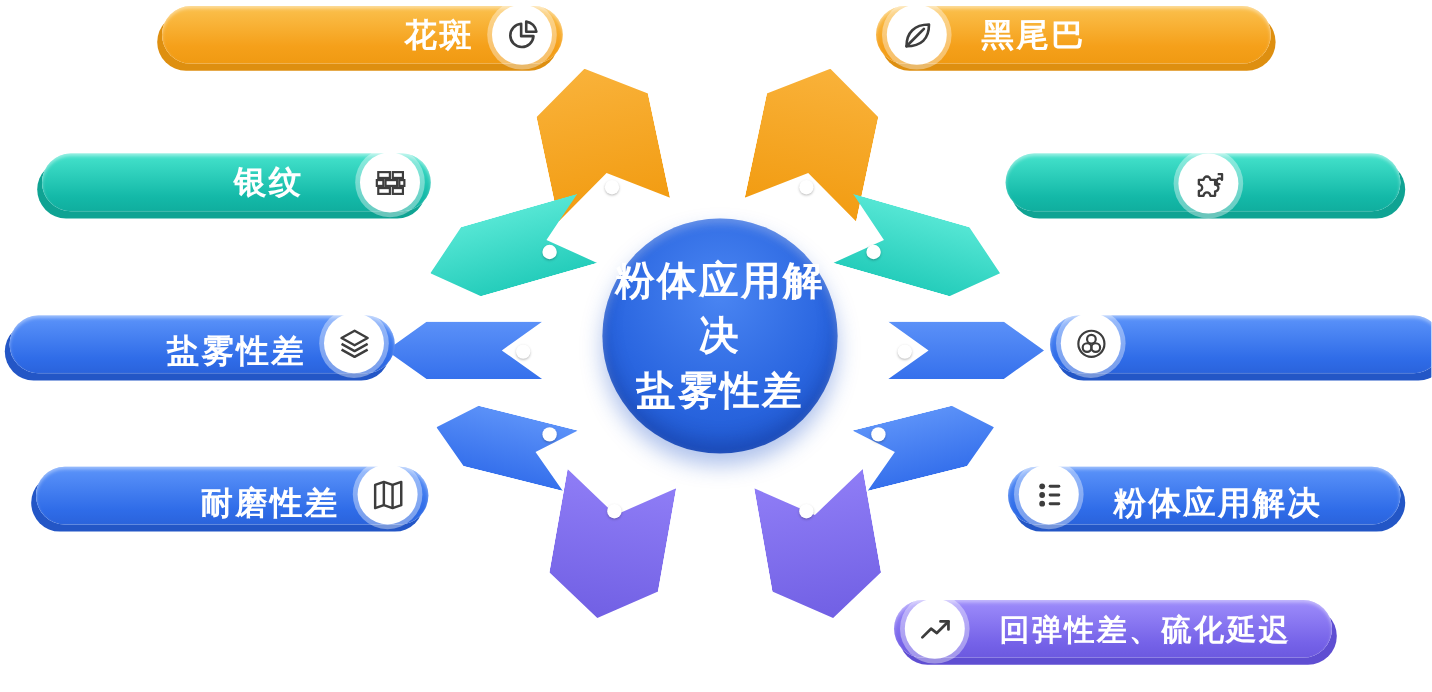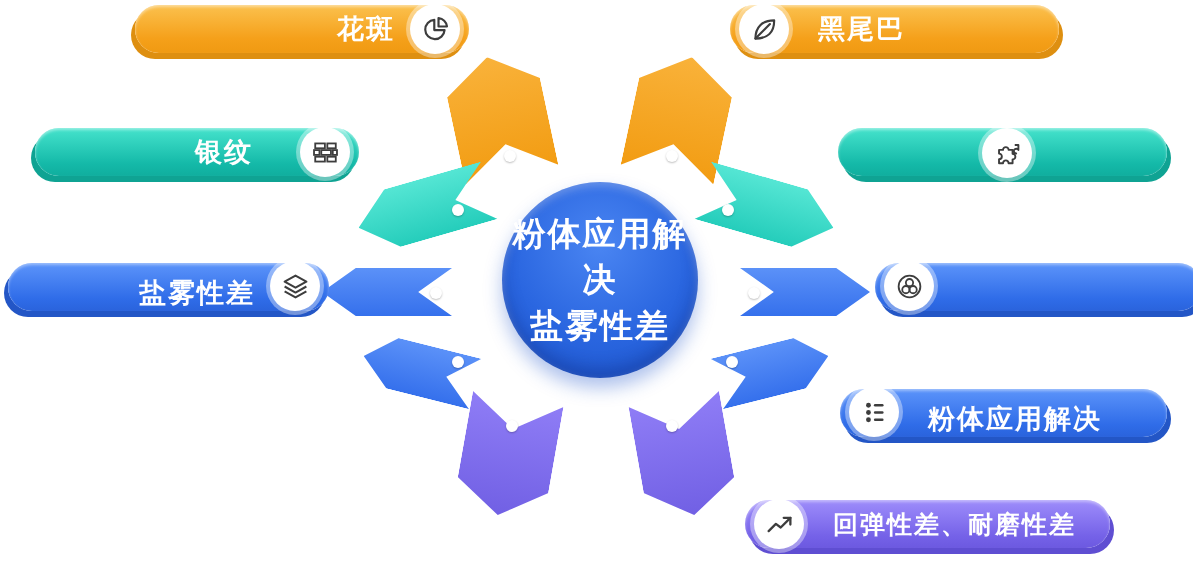--- a/index.html
+++ b/index.html
@@ -159,20 +159,29 @@
     <span class="pill-label">盐雾性差</span>
     <span class="icon-circle">
       <svg viewBox="0 0 24 24" fill="none" stroke="#3d3d3d" stroke-width="1.7" stroke-linejoin="round">
         <path d="M12 3 L21 8 L12 13 L3 8 Z"></path>
         <path d="M3 12 L12 17 L21 12"></path>
         <path d="M3 16 L12 21 L21 16"></path>
       </svg>
     </span>
   </div>
 
+  <div class="pill left blue" id="pill-wear-resistance">
+    <span class="pill-label">耐磨性差</span>
+    <span class="icon-circle">
+      <svg viewBox="0 0 24 24" fill="none" stroke="#3d3d3d" stroke-width="1.7" stroke-linejoin="round">
+        <path d="M3 5 L9 3 L15 5 L21 3 V19 L15 21 L9 19 L3 21 Z"></path>
+        <path d="M9 3 V19 M15 5 V21"></path>
+      </svg>
+    </span>
+  </div>
 
 
   <div class="pill right orange" id="pill-black-tail">
     <span class="icon-circle">
       <svg viewBox="0 0 24 24" fill="none" stroke="#3d3d3d" stroke-width="1.8" stroke-linecap="round" stroke-linejoin="round">
         <path d="M4.5 19.5 C4.5 10 10 4.5 20 4.5 C20 14.5 14.5 19.5 4.5 19.5 Z"></path>
         <path d="M4.5 19.5 C9 15 12.5 11.5 16.5 7.5"></path>
       </svg>
     </span>
     <span class="pill-label">黑尾巴</span>
@@ -213,16 +222,16 @@
     <span class="pill-label">粉体应用解决</span>
   </div>
 
   <div class="pill right purple" id="pill-rebound">
     <span class="icon-circle">
       <svg viewBox="0 0 24 24" fill="none" stroke="#3d3d3d" stroke-width="1.9" stroke-linecap="round" stroke-linejoin="round">
         <path d="M3 17.5 L9 11.5 L13 14.5 L21 6.5"></path>
         <path d="M15.5 6.5 h5.5 v5.5"></path>
       </svg>
     </span>
-    <span class="pill-label">回弹性差、耐磨性差</span>
+    <span class="pill-label">回弹性差、硫化延迟</span>
   </div>
 
 </div>
 
 </body></html>

